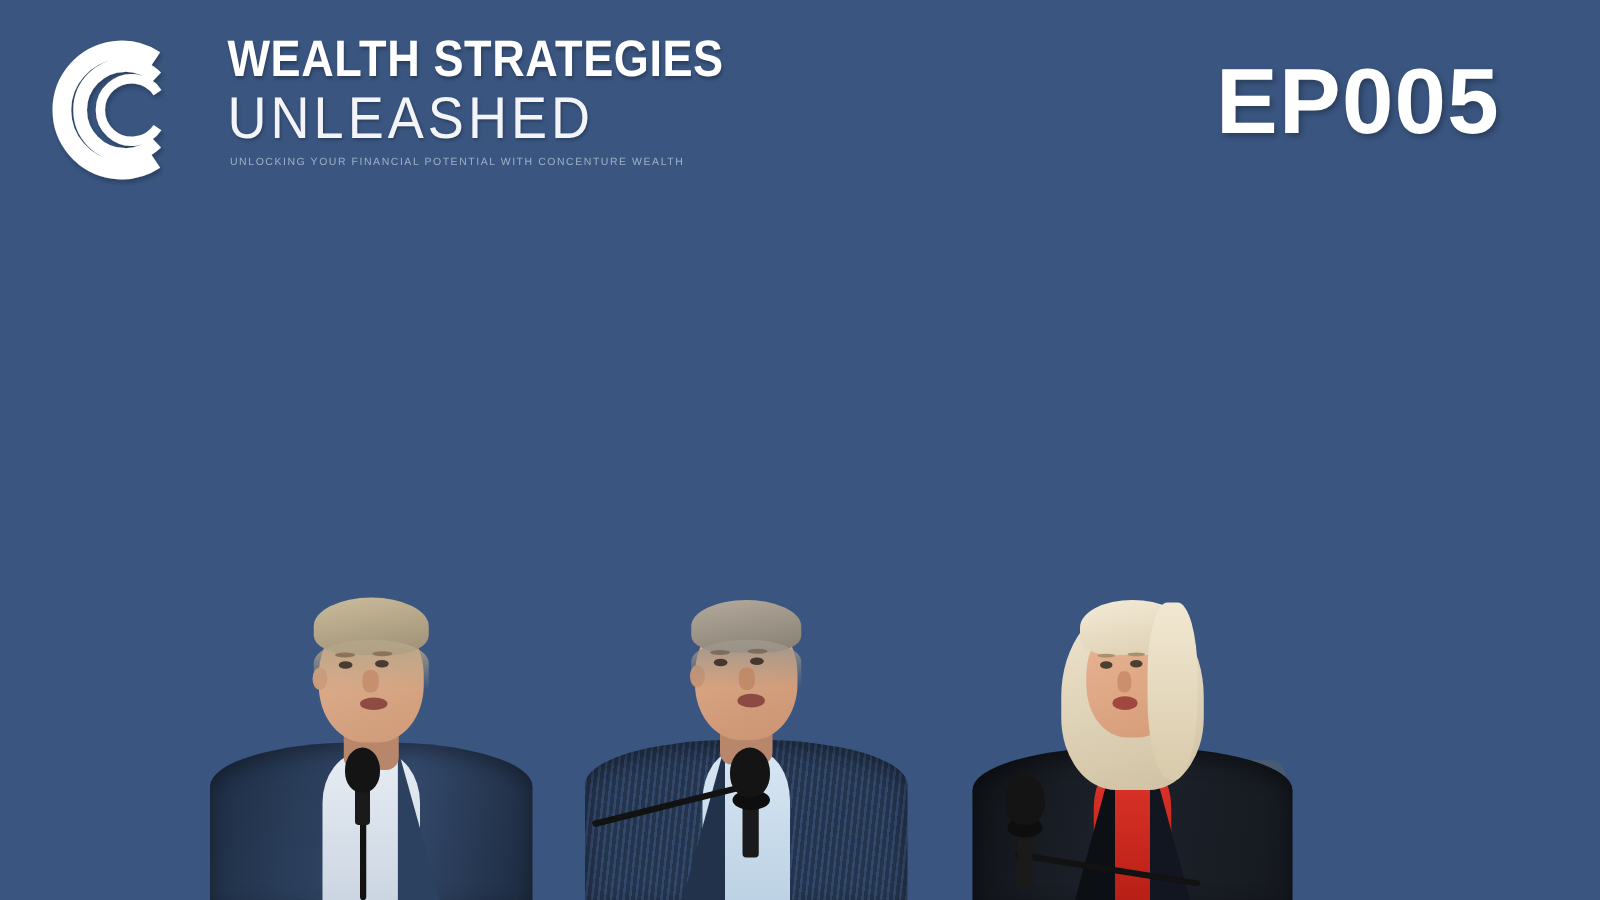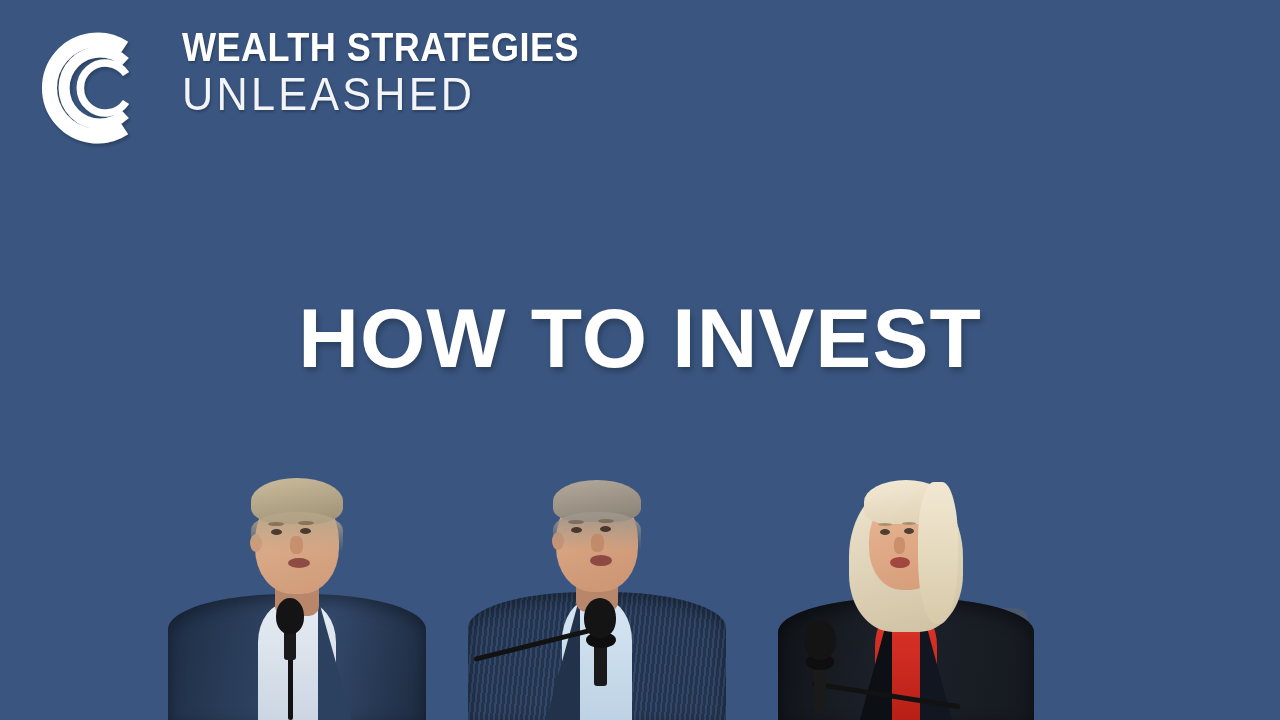--- a/index.html
+++ b/index.html
@@ -81,25 +81,26 @@
       <g filter="url(#ds)" fill="none" stroke="#ffffff" stroke-linecap="butt">
         <path d="M96 22 A48 48 0 1 0 96 102" stroke-width="15"></path>
         <path d="M97 36 A36 36 0 1 0 97 88" stroke-width="11"></path>
         <path d="M98 48 A25 25 0 1 0 98 76" stroke-width="7.5"></path>
       </g>
     </svg>
 
     <div class="brand-text">
       <div class="brand-line1">WEALTH STRATEGIES</div>
       <div class="brand-line2">UNLEASHED</div>
+      <div class="brand-tagline">UNLOCKING YOUR FINANCIAL POTENTIAL WITH CONCENTURE WEALTH</div>
     </div>
   </div>
 
-
-  <div class="title">HOW TO INVEST</div>
+  <div class="episode">EP005</div>
+
 
   <div class="people">
 
     <div class="person" style="left:168px;width:258px;height:250px;">
 
       <div class="torso" style="height:126px;background:linear-gradient(100deg,#1e2d44 0%,#2f4463 42%,#33486a 60%,#1d2b40 100%);
                   box-shadow:inset 0 6px 16px rgba(0,0,0,.35);"></div>
 
       <div class="shirt" style="width:78px;height:118px;background:linear-gradient(180deg,#e6ecf3,#ccd6e2);"></div>
 

